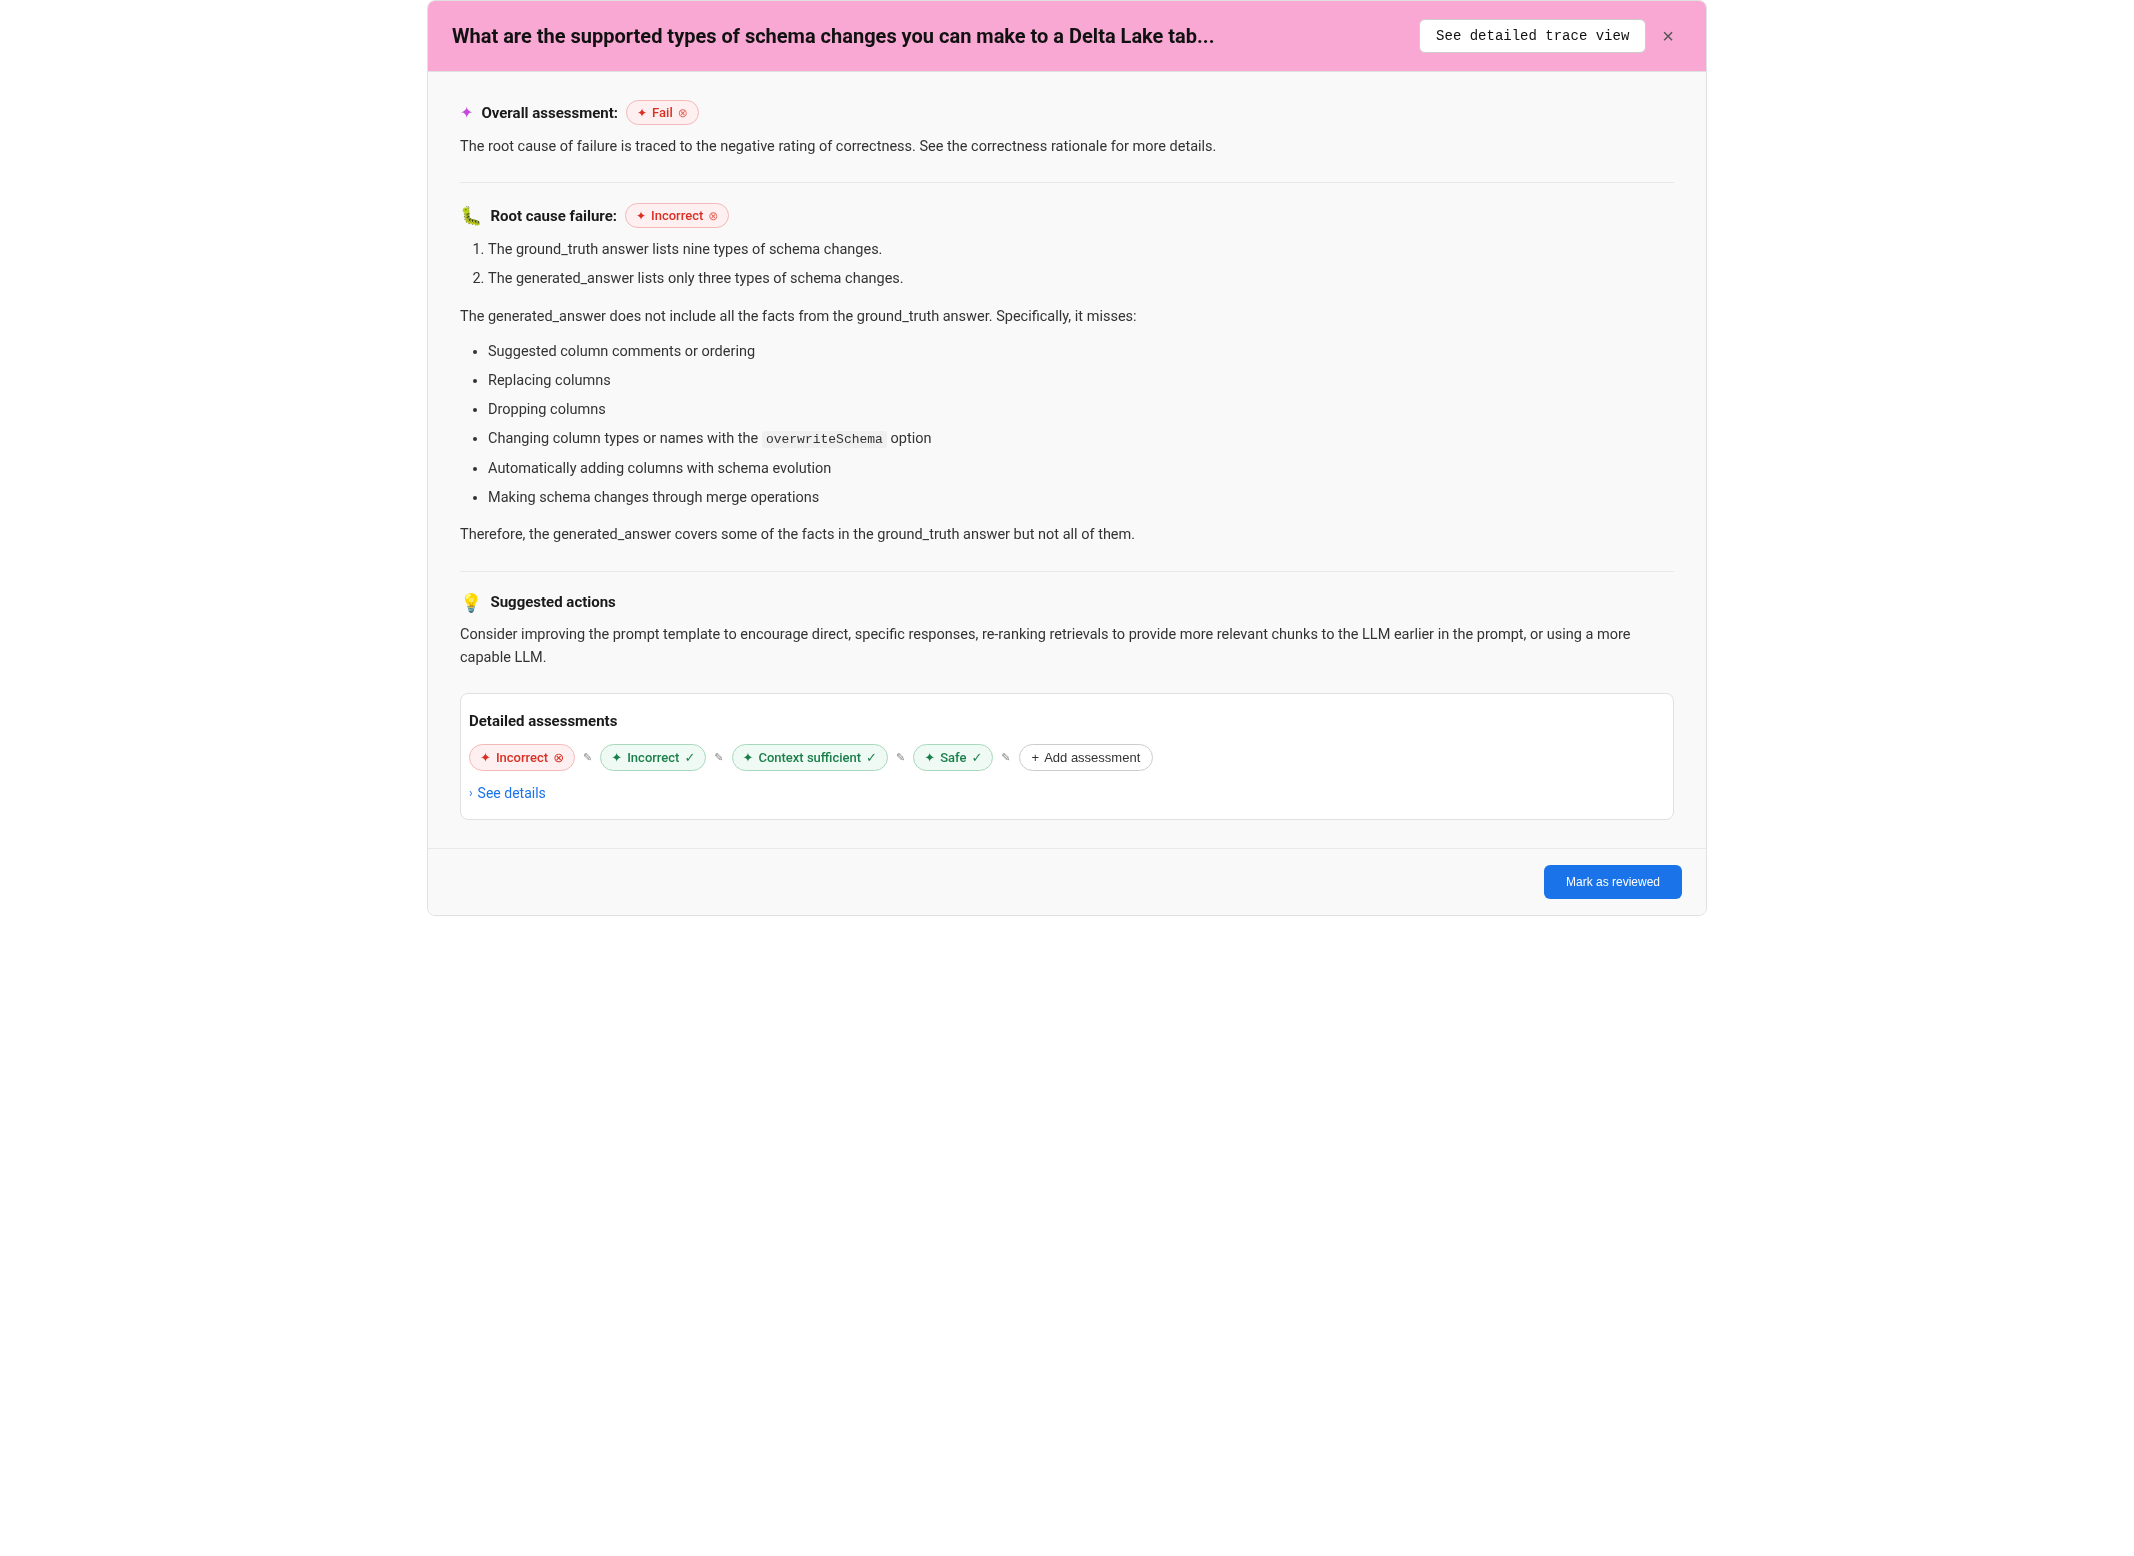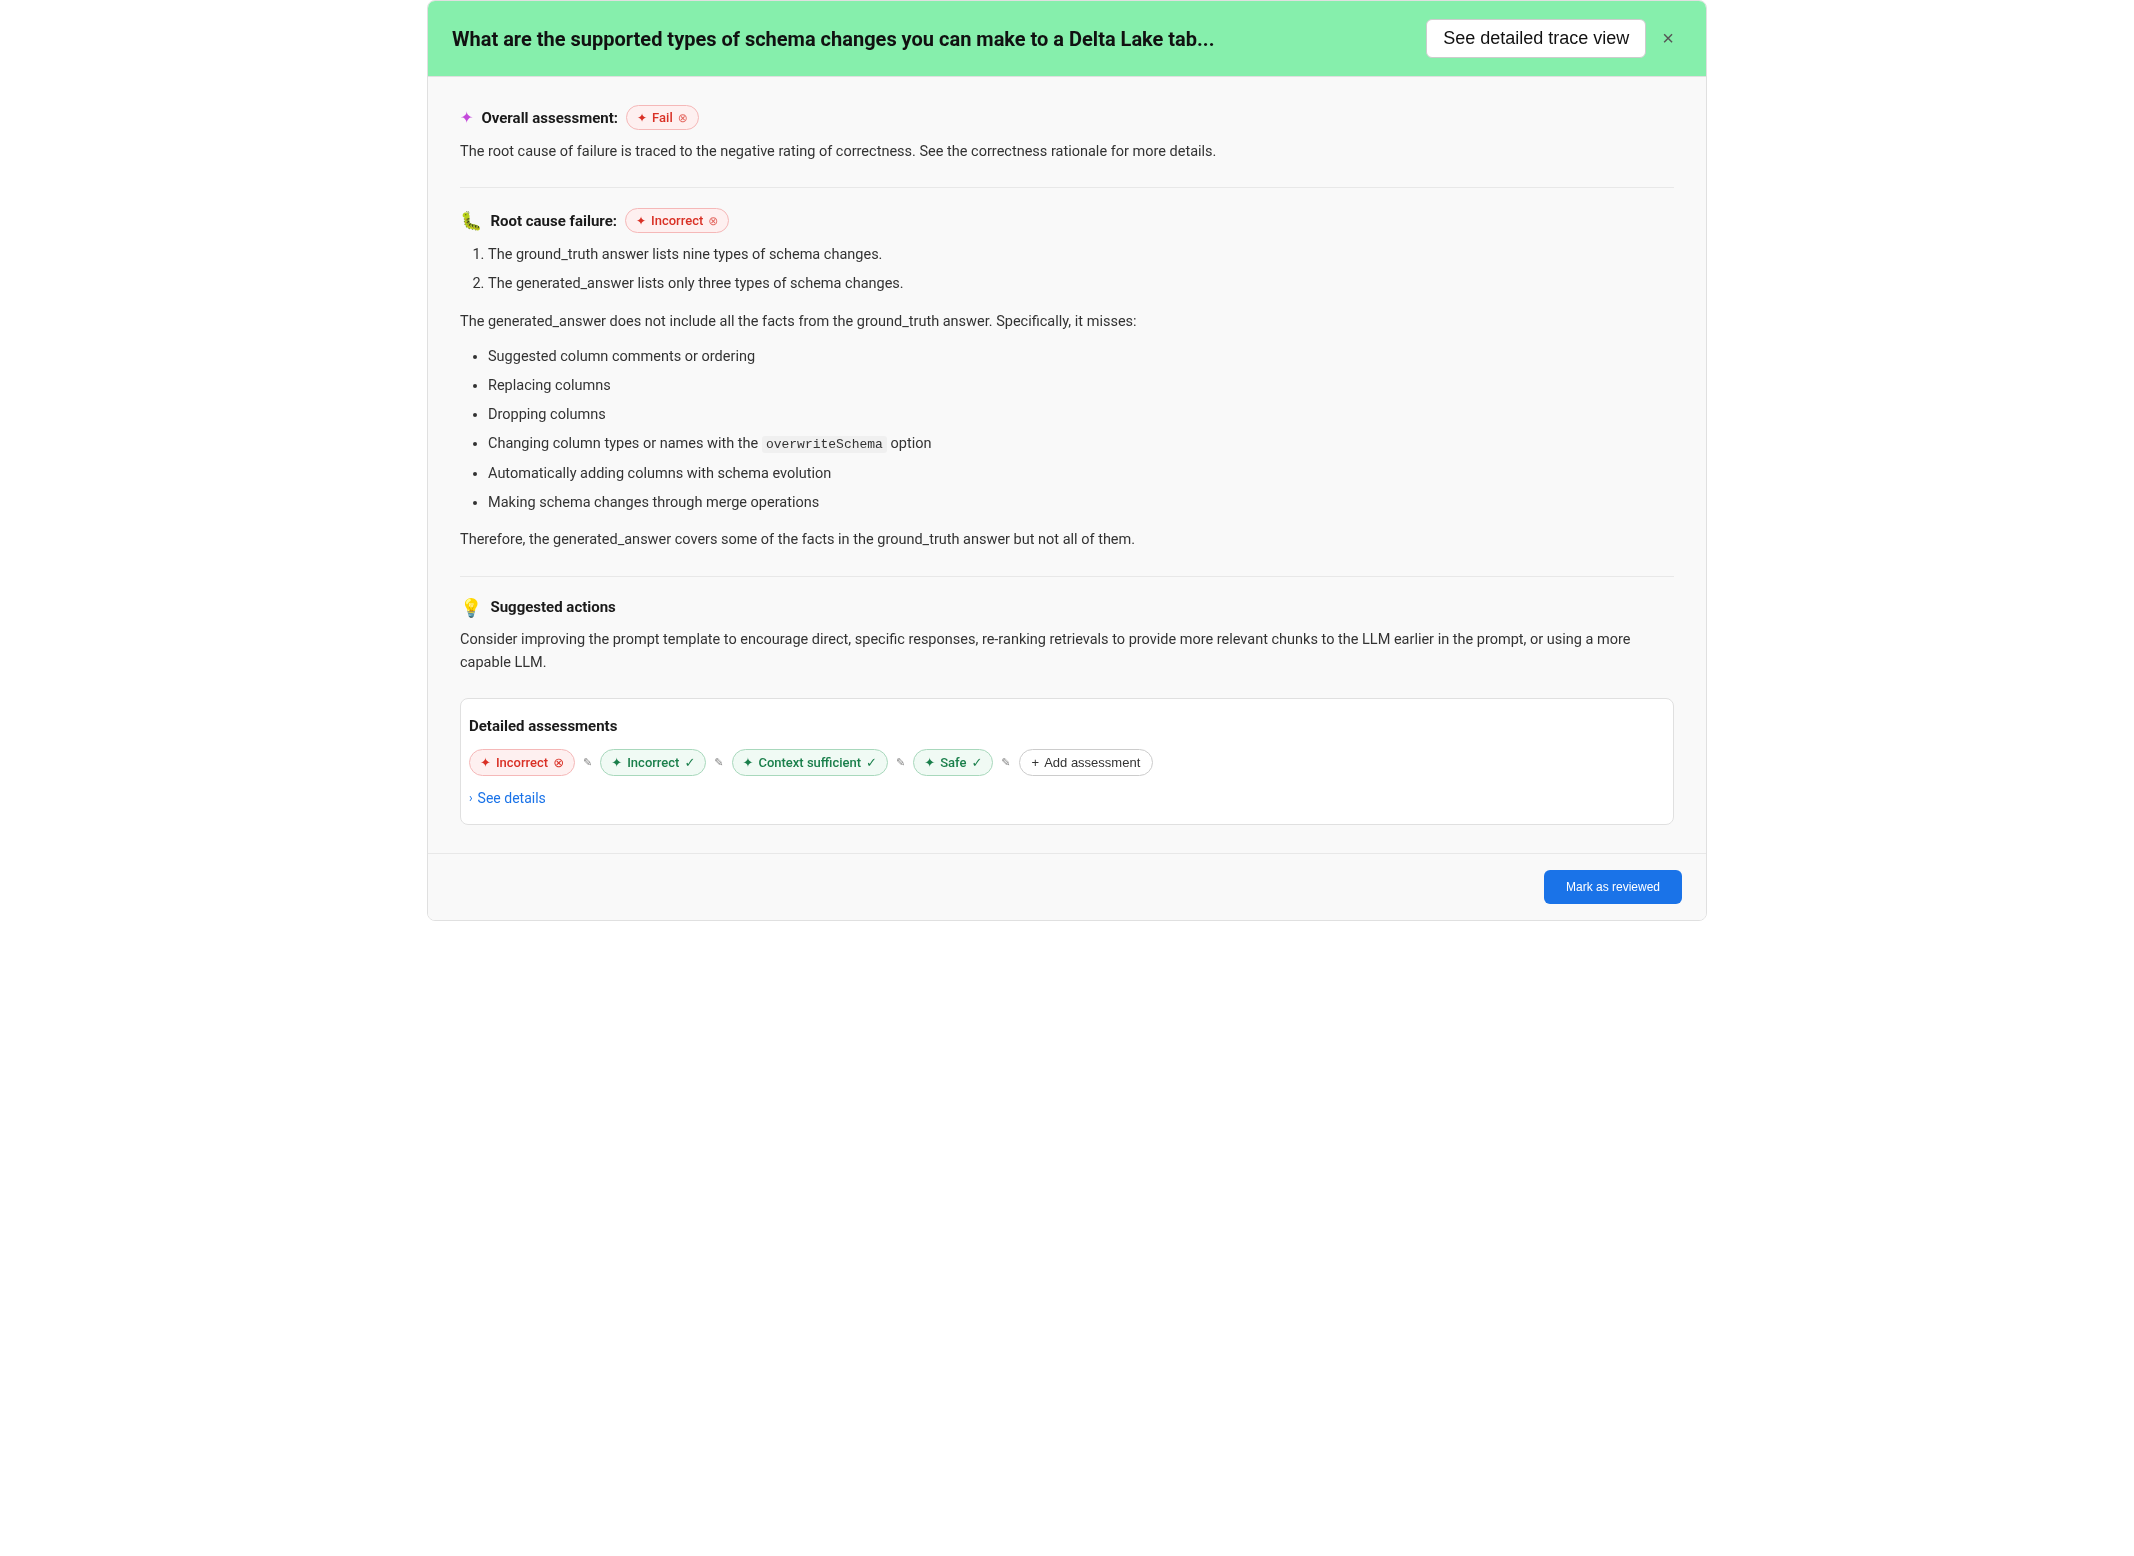--- a/index.html
+++ b/index.html
@@ -16,41 +16,42 @@
       border: 1px solid #e0e0e0;
       border-radius: 8px;
       overflow: hidden;
     }
     
     .header {
       display: flex;
       align-items: center;
       padding: 18px 24px;
       border-bottom: 1px solid #e0e0e0;
-      background: #86efac;
+      background: #f9a8d4;
     }
     .header-title {
       font-size: 20px;
       font-weight: 700;
       color: #111;
       flex: 1;
     }
     .header-actions {
       display: flex;
       align-items: center;
       gap: 8px;
     }
     .btn-trace {
       border: 1px solid #ccc;
       background: #fff;
       padding: 8px 16px;
       border-radius: 6px;
-      font-size: 18px;
+      font-size: 14px;
       cursor: pointer;
       color: #111;
+      font-family: Liberation Mono, monospace;
     }
     .btn-close {
       border: none;
       background: none;
       font-size: 20px;
       cursor: pointer;
       color: #555;
       padding: 4px 8px;
     }
     

